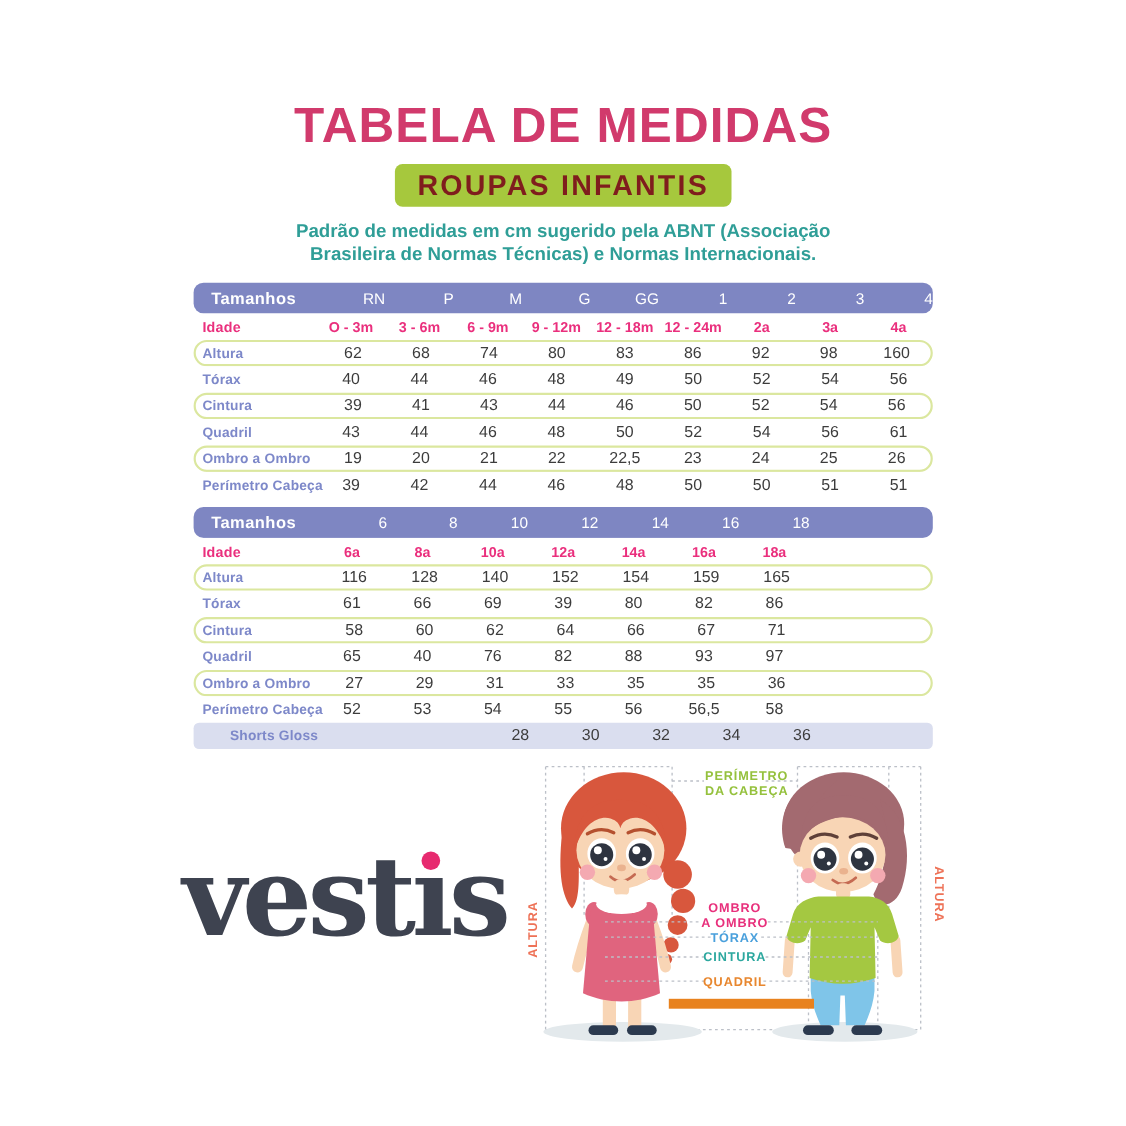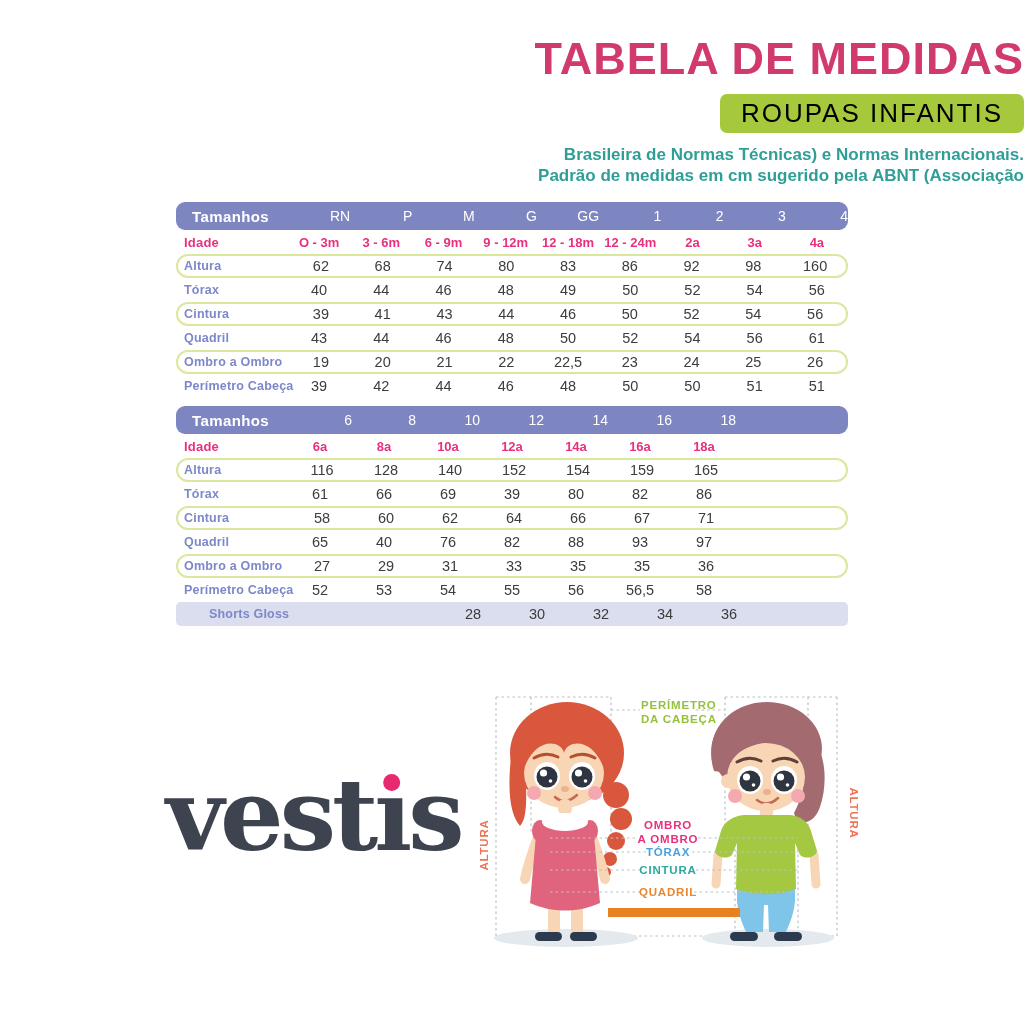--- a/index.html
+++ b/index.html
@@ -1,22 +1,22 @@
 <!DOCTYPE html>
 <html><head>
 <meta charset="utf-8">
 <style>
   html,body{margin:0;padding:0;background:#fff;}
   .page{position:relative;width:1024px;height:1024px;background:#ffffff;overflow:hidden;
         font-family:"Liberation Sans",sans-serif;}
   
-  .header{padding-top:36px;text-align:right;}
+  .header{padding-top:91px;text-align:center;}
   .title{font-size:45px;font-weight:bold;letter-spacing:1px;color:#d13a6c;line-height:1;}
-  .pill{display:inline-block;margin-top:13px;background:#a6c83d;color:#000000;
-        font-size:26px;font-weight:normal;letter-spacing:2px;padding:5px 21px;border-radius:7px;line-height:1.1;}
+  .pill{display:inline-block;margin-top:13px;background:#a6c83d;color:#7f1d1d;
+        font-size:26px;font-weight:bold;letter-spacing:2px;padding:5px 21px;border-radius:7px;line-height:1.1;}
   .desc{margin-top:11px;font-size:17px;font-weight:bold;color:#2f9e97;line-height:1.28;}
   
   .tables{width:672px;margin:15px auto 0;}
   .size-table{margin-bottom:8px;}
   .t-header{display:flex;align-items:center;height:28px;background:#7e86c2;border-radius:9px;color:#fff;}
   .t-h-label{width:112px;padding-left:16px;font-weight:bold;font-size:15px;letter-spacing:.4px;box-sizing:border-box;}
   .t-h-cell{flex:1;text-align:right;font-weight:normal;font-size:14px;}
   .t-row{display:flex;align-items:center;height:24px;box-sizing:border-box;background:#fff;}
   .t-row.bordered{border:2px solid #dbe79f;border-radius:12px;}
   .t-row.highlight{background:#dadeef;border-radius:5px;padding-left:25px;}
@@ -39,22 +39,22 @@
 </style>
 </head>
 <body>
 
 <div class="page">
 
   <div class="header">
     <div class="title">TABELA DE MEDIDAS</div>
     <div><span class="pill">ROUPAS INFANTIS</span></div>
     <div class="desc">
+      <div>Padrão de medidas em cm sugerido pela ABNT (Associação</div>
       <div>Brasileira de Normas Técnicas) e Normas Internacionais.</div>
-      <div>Padrão de medidas em cm sugerido pela ABNT (Associação</div>
     </div>
   </div>
 
   <div class="tables">
     <div class="size-table">
         <div class="t-header">
           <span class="t-h-label">Tamanhos</span>
           <span class="t-h-cell">RN</span>
           <span class="t-h-cell">P</span>
           <span class="t-h-cell">M</span>

